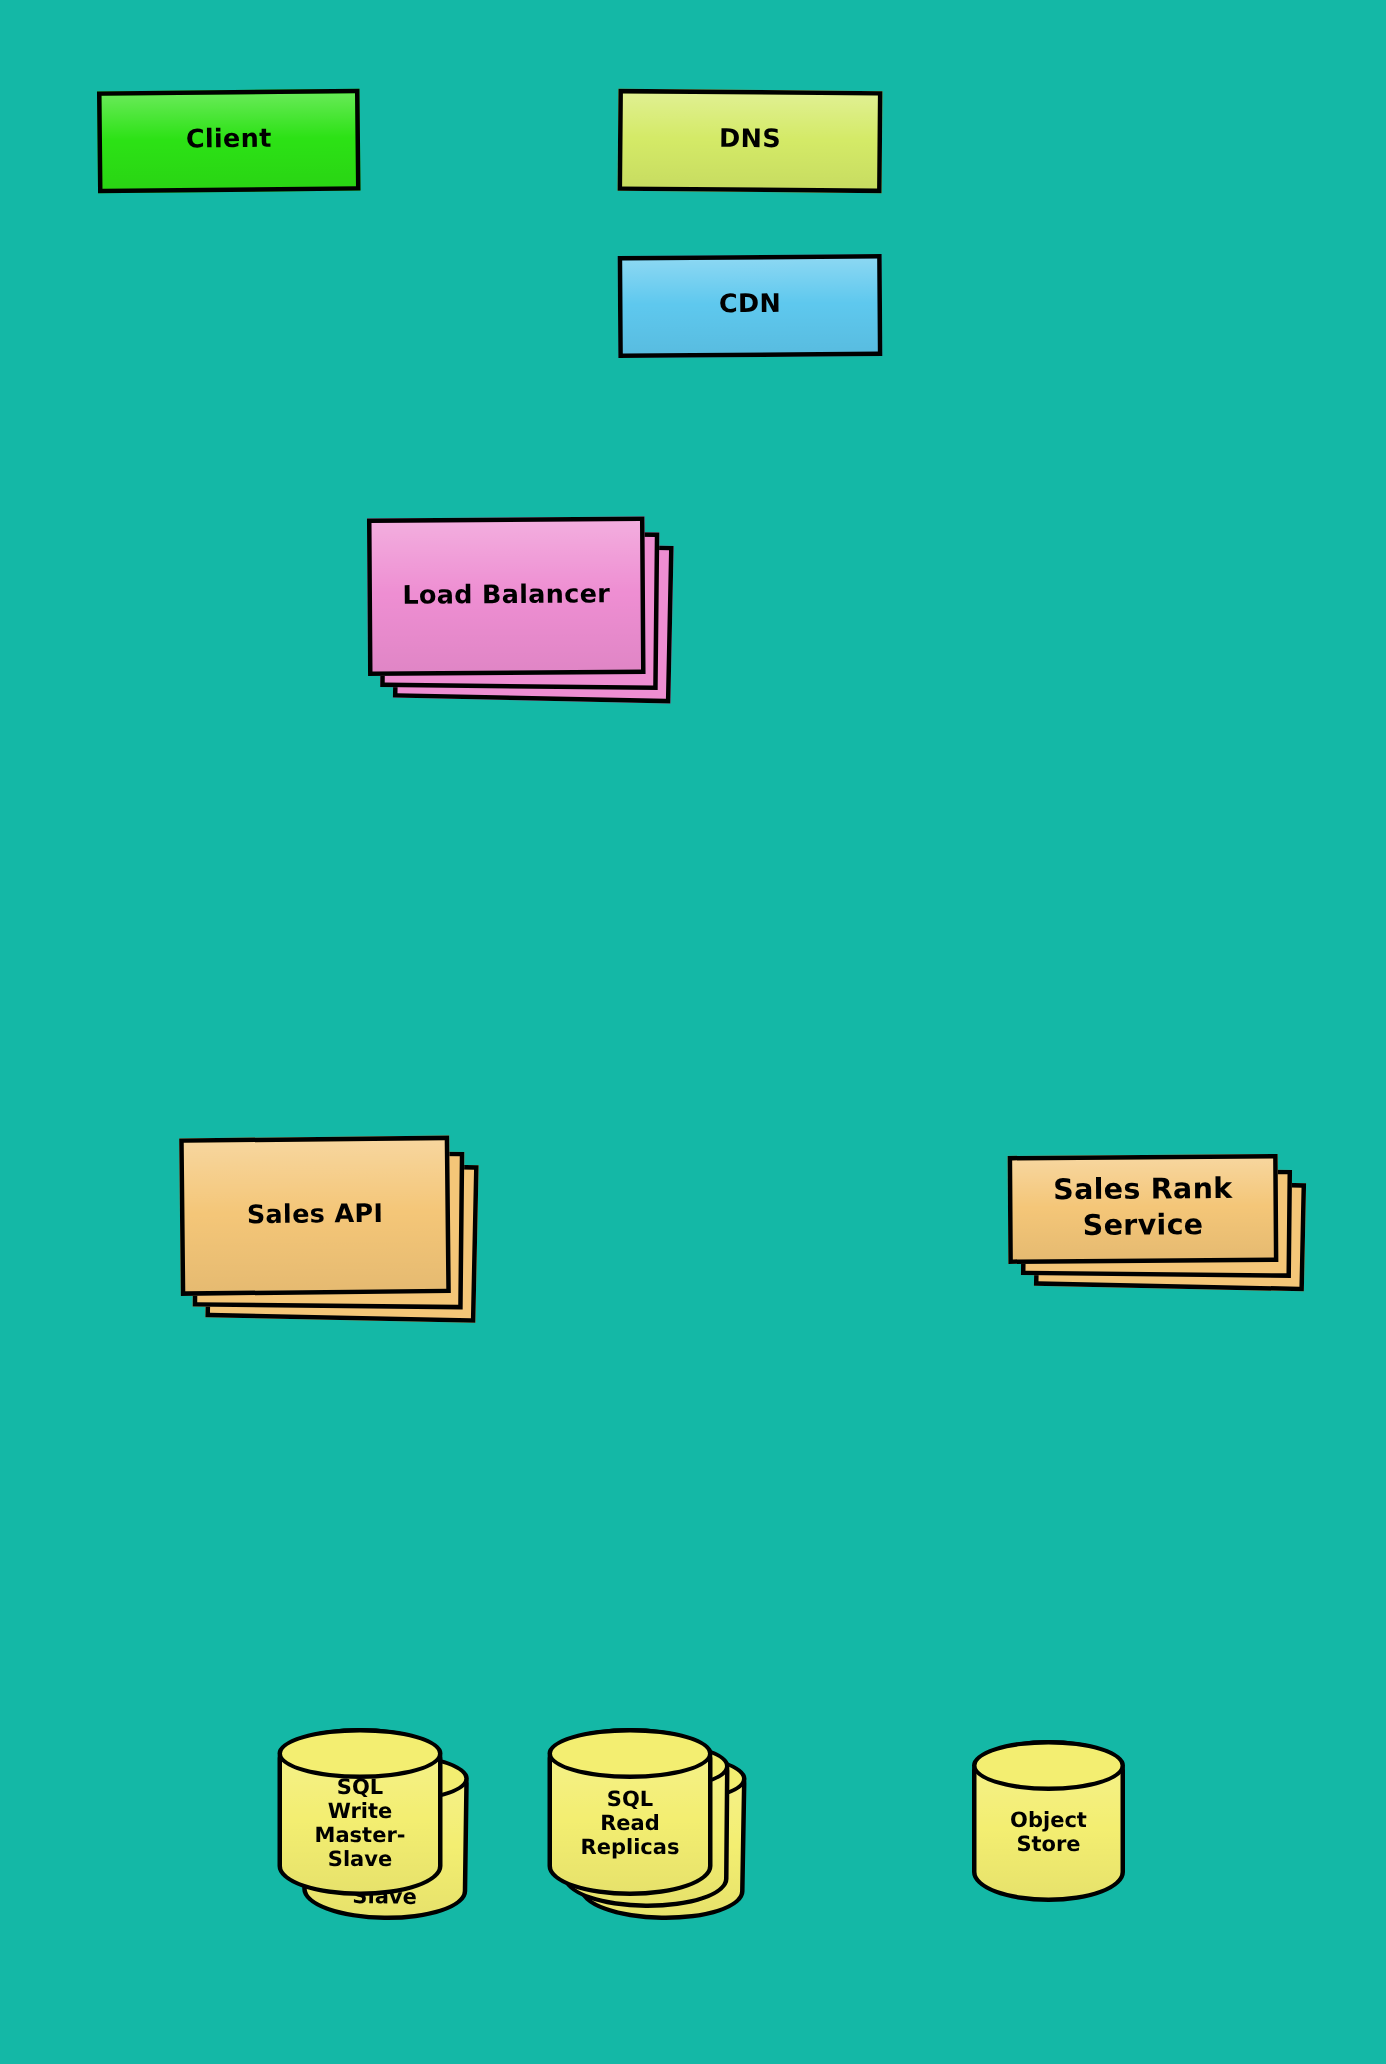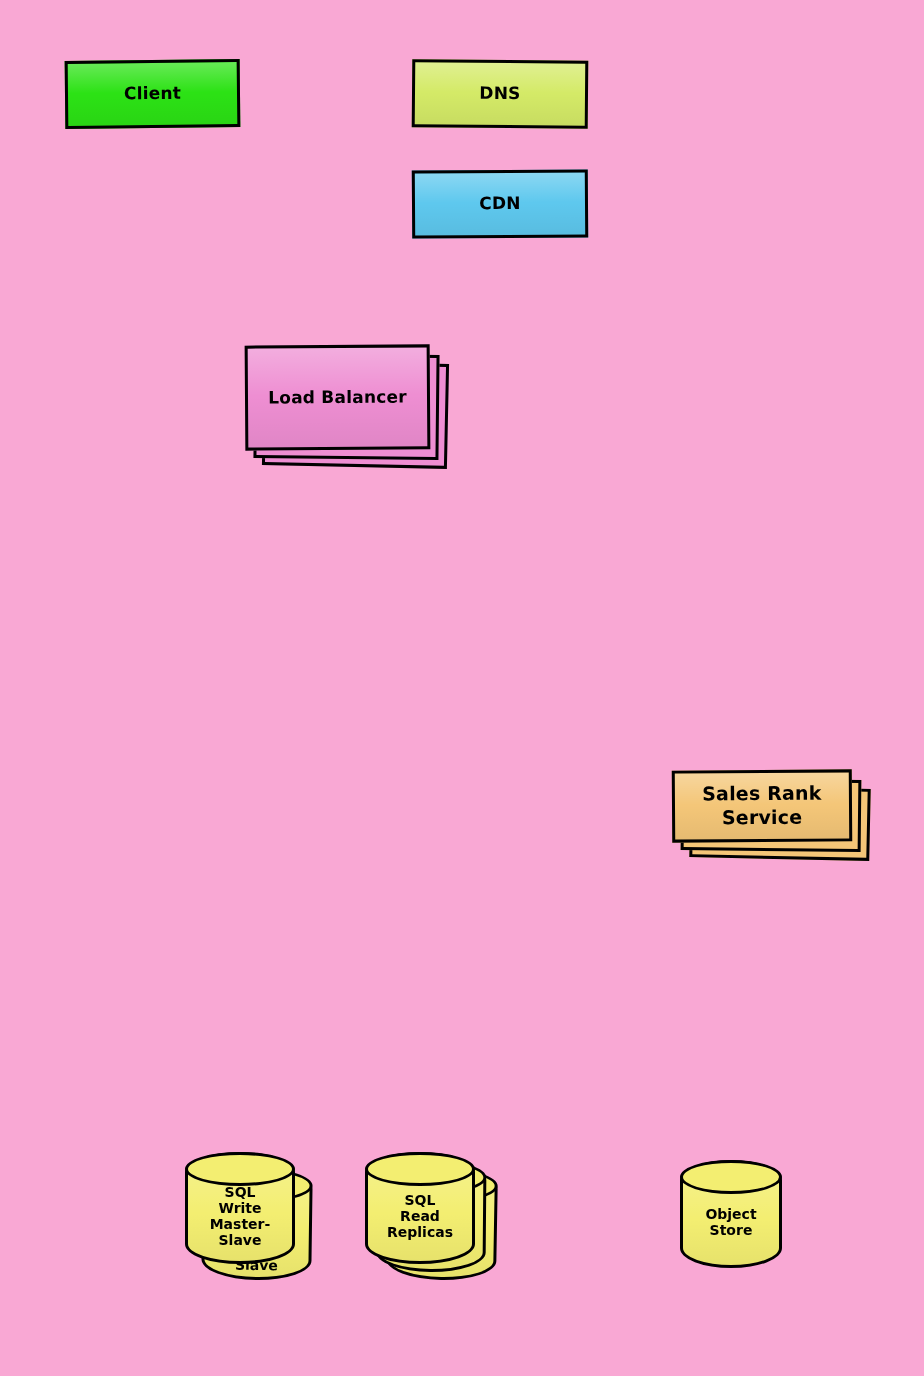--- a/index.html
+++ b/index.html
@@ -92,21 +92,21 @@
     z-index: 1;
   }
   
   .tilt-a { transform: rotate(-0.6deg); }
   .tilt-b { transform: rotate(0.5deg); }
   .tilt-c { transform: rotate(-0.4deg); }
 </style>
 </head>
 <body>
 
-<div id="canvas" style="background-color: #f9a8d4;">
+<div id="canvas" style="background-color: #14b8a6;">
 
   <div class="node tilt-a" style="left:65px; top:60px; width:175px; height:68px;">
     <div class="box" style="background-color: rgb(44, 226, 21);">
       <span class="label">Client</span>
     </div>
   </div>
 
   <div class="node tilt-b" style="left:412px; top:60px; width:176px; height:68px;">
     <div class="box" style="background-color: rgb(212, 234, 103);">
       <span class="label">DNS</span>
@@ -121,20 +121,27 @@
 
   <div class="stack" style="left:245px; top:345px; width:185px; height:105px;">
     <div class="layer l2" style="background-color: rgb(238, 142, 210);"></div>
     <div class="layer l1" style="background-color: rgb(238, 142, 210);"></div>
     <div class="box tilt-c" style="background-color: rgb(238, 142, 210);">
       <span class="label">Load Balancer</span>
     </div>
   </div>
 
 
+  <div class="stack" style="left:120px; top:758px; width:180px; height:105px;">
+    <div class="layer l2" style="background-color: rgb(244, 198, 120);"></div>
+    <div class="layer l1" style="background-color: rgb(244, 198, 120);"></div>
+    <div class="box tilt-a" style="background-color: rgb(244, 198, 120);">
+      <span class="label">Sales API</span>
+    </div>
+  </div>
 
 
   <div class="stack" style="left:672px; top:770px; width:180px; height:72px;">
     <div class="layer l2" style="background-color: rgb(244, 198, 120);"></div>
     <div class="layer l1" style="background-color: rgb(244, 198, 120);"></div>
     <div class="box tilt-c" style="background-color: rgb(244, 198, 120);">
       <span class="label small">Sales Rank
 Service</span>
     </div>
   </div>
@@ -168,21 +175,21 @@
     </div>
     <div class="cyl">
       <div class="cyl-body" style="background-color: rgb(243, 238, 113);"></div>
       <div class="cyl-lid" style="background-color: rgb(243, 238, 113);"></div>
       <div class="cyl-label">SQL
 Read
 Replicas</div>
     </div>
   </div>
 
-  <div class="cylgroup" style="left:680px; top:1160px; width:102px; height:108px;">
+  <div class="cylgroup" style="left:648px; top:1160px; width:102px; height:108px;">
     <div class="cyl">
       <div class="cyl-body" style="background-color: rgb(243, 238, 113);"></div>
       <div class="cyl-lid" style="background-color: rgb(243, 238, 113);"></div>
       <div class="cyl-label">Object
 Store</div>
     </div>
   </div>
 
 </div>
 

